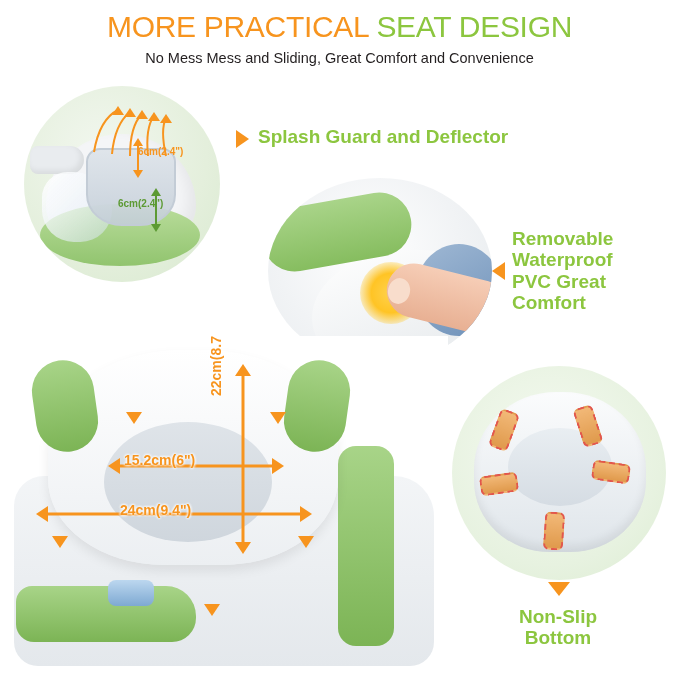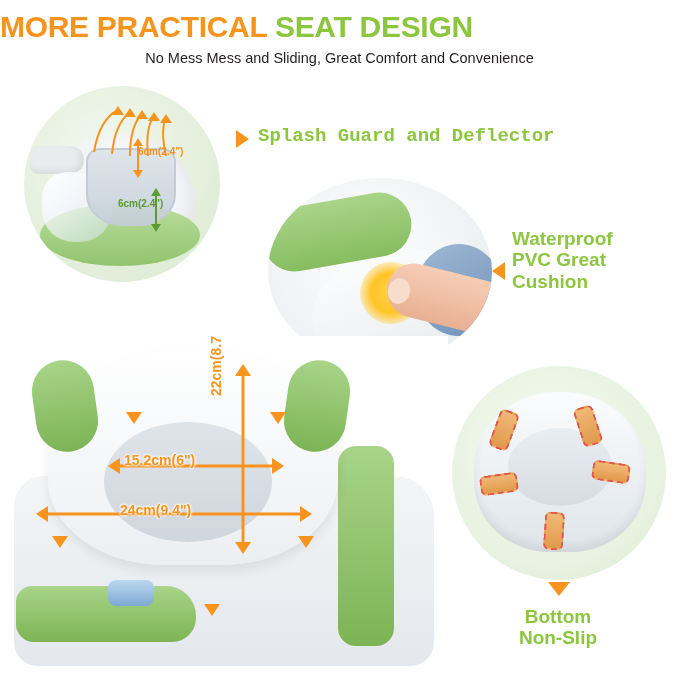--- a/index.html
+++ b/index.html
@@ -7,22 +7,22 @@
     width:679px;height:679px;
     background:#ffffff;
     font-family:"Liberation Sans", sans-serif;
     overflow:hidden;
     position:relative;
   }
   .page{position:relative;width:679px;height:679px;overflow:hidden;background:#fff;}
 
   
   .headline{
-    position:absolute;top:10px;left:0;width:679px;
-    font-size:30px;font-weight:bold;letter-spacing:-0.3px;
+    position:absolute;top:10px;left:0;width:679px;text-align:center;
+    font-size:30px;font-weight:normal;letter-spacing:-0.3px;
     white-space:nowrap;
   }
   .headline .w-orange{color:#F7941E;}
   .headline .w-green{color:#8CC63F;}
   .subhead{
     position:absolute;top:50px;left:0;width:679px;text-align:center;
     font-size:14.5px;color:#231F20;font-weight:500;
   }
 
   
@@ -235,36 +235,37 @@
 
     <svg style="position:absolute;left:124px;top:102px;width:16px;height:44px" viewBox="0 0 16 44">
       <line x1="8" y1="4" x2="8" y2="40" stroke="#5C9A33" stroke-width="2"></line>
       <polygon points="8,0 13,8 3,8" fill="#5C9A33"></polygon>
       <polygon points="8,44 13,36 3,36" fill="#5C9A33"></polygon>
     </svg>
     <div class="dim-txt green" style="left:94px;top:112px">6cm(2.4")</div>
   </div>
 
   <div class="tri-right" style="left:236px;top:130px"></div>
-  <div class="label" style="left:258px;top:126px;font-size:19px;font-family:Liberation Mono, monospace;">Splash Guard and Deflector</div>
+  <div class="label" style="left:258px;top:126px;font-size:19px;">Splash Guard and Deflector</div>
 
   <div class="circle" id="p2">
     <div class="bowl"></div>
     <div class="seatlip"></div>
     <div class="bluepad"></div>
     <div class="yellowdot"></div>
     <div class="finger"></div>
     <div class="nail"></div>
   </div>
 
   <div class="tri-left" style="left:492px;top:262px"></div>
   <div class="label" style="left:512px;top:228px;font-size:19px;">
+    <div>Removable</div>
     <div>Waterproof</div>
     <div>PVC Great</div>
-    <div>Cushion</div>
+    <div>Comfort</div>
   </div>
 
   <div class="panel" id="p3">
     <div class="base"></div>
     <div class="leg-green-r"></div>
     <div class="seat-top"></div>
     <div class="seat-hole"></div>
     <div class="grip-l"></div>
     <div class="grip-r"></div>
     <div class="leg-green-l"></div>
@@ -303,17 +304,17 @@
     <div class="ring-hole"></div>
     <div class="pad" style="left:42px;top:44px;width:16px;height:36px;transform:rotate(20deg)"></div>
     <div class="pad" style="left:126px;top:40px;width:16px;height:36px;transform:rotate(-18deg)"></div>
     <div class="pad" style="left:28px;top:108px;width:34px;height:16px;transform:rotate(-8deg)"></div>
     <div class="pad" style="left:140px;top:96px;width:34px;height:16px;transform:rotate(8deg)"></div>
     <div class="pad" style="left:92px;top:146px;width:16px;height:34px;transform:rotate(4deg)"></div>
   </div>
 
   <div class="tri-down" style="left:548px;top:582px"></div>
   <div class="label" style="left:500px;top:606px;font-size:19px;text-align:center;width:116px;">
+    <div>Non-Slip</div>
     <div>Bottom</div>
-    <div>Non-Slip</div>
   </div>
 
 </div>
 
 </body></html>

